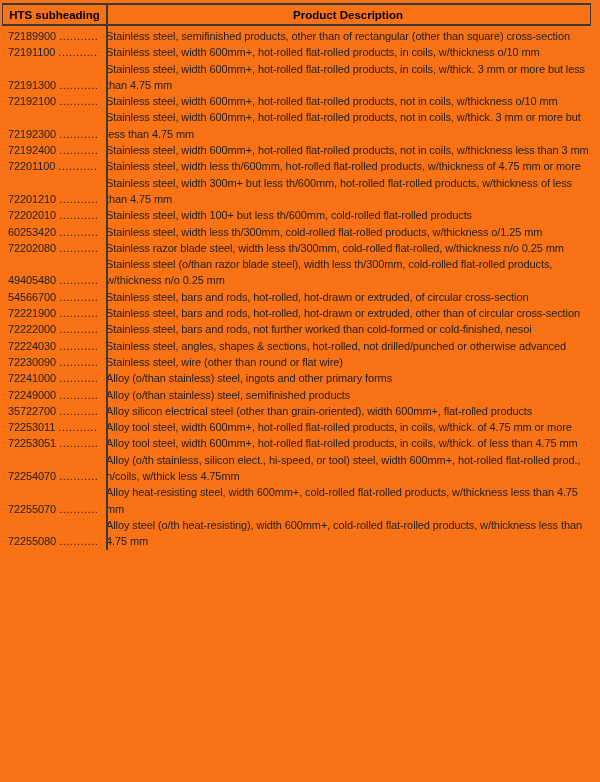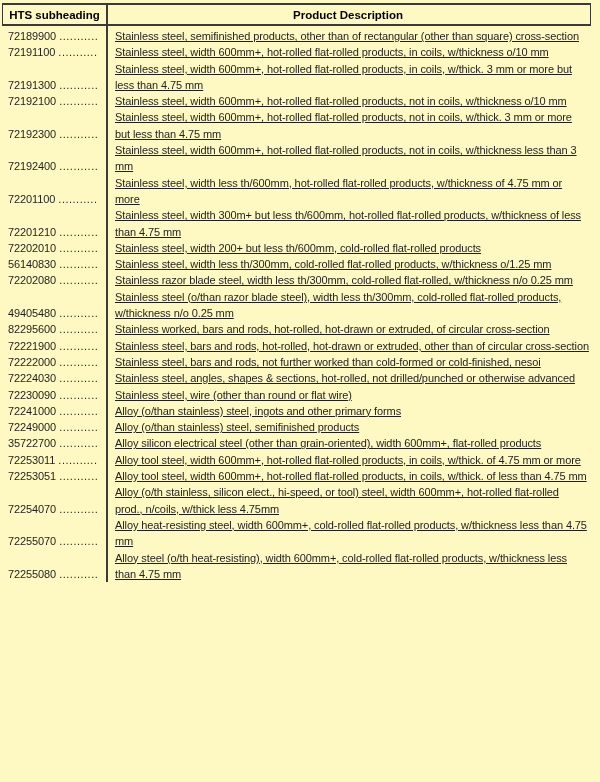--- a/index.html
+++ b/index.html
@@ -9,21 +9,21 @@
     width: 600px;
     height: 782px;
     overflow: hidden;
   }
   .page {
     position: relative;
     width: 600px;
     height: 782px;
     font-family: "Liberation Sans", sans-serif;
     color: #1f1f1f;
-    background: #fef9c3;
+    background: #f97316;
   }
   .hts-table {
     position: absolute;
     left: 2px;
     top: 3px;
     width: 589px;
   }
   
   .vsep {
     position: absolute;
@@ -72,23 +72,21 @@
     width: 104px;
     flex: none;
     box-sizing: border-box;
     padding-left: 6px;
     white-space: nowrap;
     overflow: hidden;
   }
   .cell.desc {
     flex: 1;
     box-sizing: border-box;
-    padding-left: 9px;
     padding-right: 2px;
-    text-decoration: underline;
   }
   .dots {
     margin-left: 3px;
     letter-spacing: 0.5px;
   }
 </style>
 </head>
 <body>
 
 <div class="page">
@@ -134,41 +132,41 @@
     <div class="cell desc">Stainless steel, width less th/600mm, hot-rolled flat-rolled products, w/thickness of 4.75 mm or more</div>
   </div>
 
   <div class="row">
     <div class="cell hts"><span class="code">72201210</span><span class="dots">...........</span></div>
     <div class="cell desc">Stainless steel, width 300m+ but less th/600mm, hot-rolled flat-rolled products, w/thickness of less than 4.75 mm</div>
   </div>
 
   <div class="row">
     <div class="cell hts"><span class="code">72202010</span><span class="dots">...........</span></div>
-    <div class="cell desc">Stainless steel, width 200+ but less th/600mm, cold-rolled flat-rolled products</div>
-  </div>
-
-  <div class="row">
-    <div class="cell hts"><span class="code">56140830</span><span class="dots">...........</span></div>
+    <div class="cell desc">Stainless steel, width 100+ but less th/600mm, cold-rolled flat-rolled products</div>
+  </div>
+
+  <div class="row">
+    <div class="cell hts"><span class="code">60253420</span><span class="dots">...........</span></div>
     <div class="cell desc">Stainless steel, width less th/300mm, cold-rolled flat-rolled products, w/thickness o/1.25 mm</div>
   </div>
 
   <div class="row">
     <div class="cell hts"><span class="code">72202080</span><span class="dots">...........</span></div>
     <div class="cell desc">Stainless razor blade steel, width less th/300mm, cold-rolled flat-rolled, w/thickness n/o 0.25 mm</div>
   </div>
 
   <div class="row">
     <div class="cell hts"><span class="code">49405480</span><span class="dots">...........</span></div>
     <div class="cell desc">Stainless steel (o/than razor blade steel), width less th/300mm, cold-rolled flat-rolled products, w/thickness n/o 0.25 mm</div>
   </div>
 
   <div class="row">
-    <div class="cell hts"><span class="code">82295600</span><span class="dots">...........</span></div>
-    <div class="cell desc">Stainless worked, bars and rods, hot-rolled, hot-drawn or extruded, of circular cross-section</div>
+    <div class="cell hts"><span class="code">54566700</span><span class="dots">...........</span></div>
+    <div class="cell desc">Stainless steel, bars and rods, hot-rolled, hot-drawn or extruded, of circular cross-section</div>
   </div>
 
   <div class="row">
     <div class="cell hts"><span class="code">72221900</span><span class="dots">...........</span></div>
     <div class="cell desc">Stainless steel, bars and rods, hot-rolled, hot-drawn or extruded, other than of circular cross-section</div>
   </div>
 
   <div class="row">
     <div class="cell hts"><span class="code">72222000</span><span class="dots">...........</span></div>
     <div class="cell desc">Stainless steel, bars and rods, not further worked than cold-formed or cold-finished, nesoi</div>

